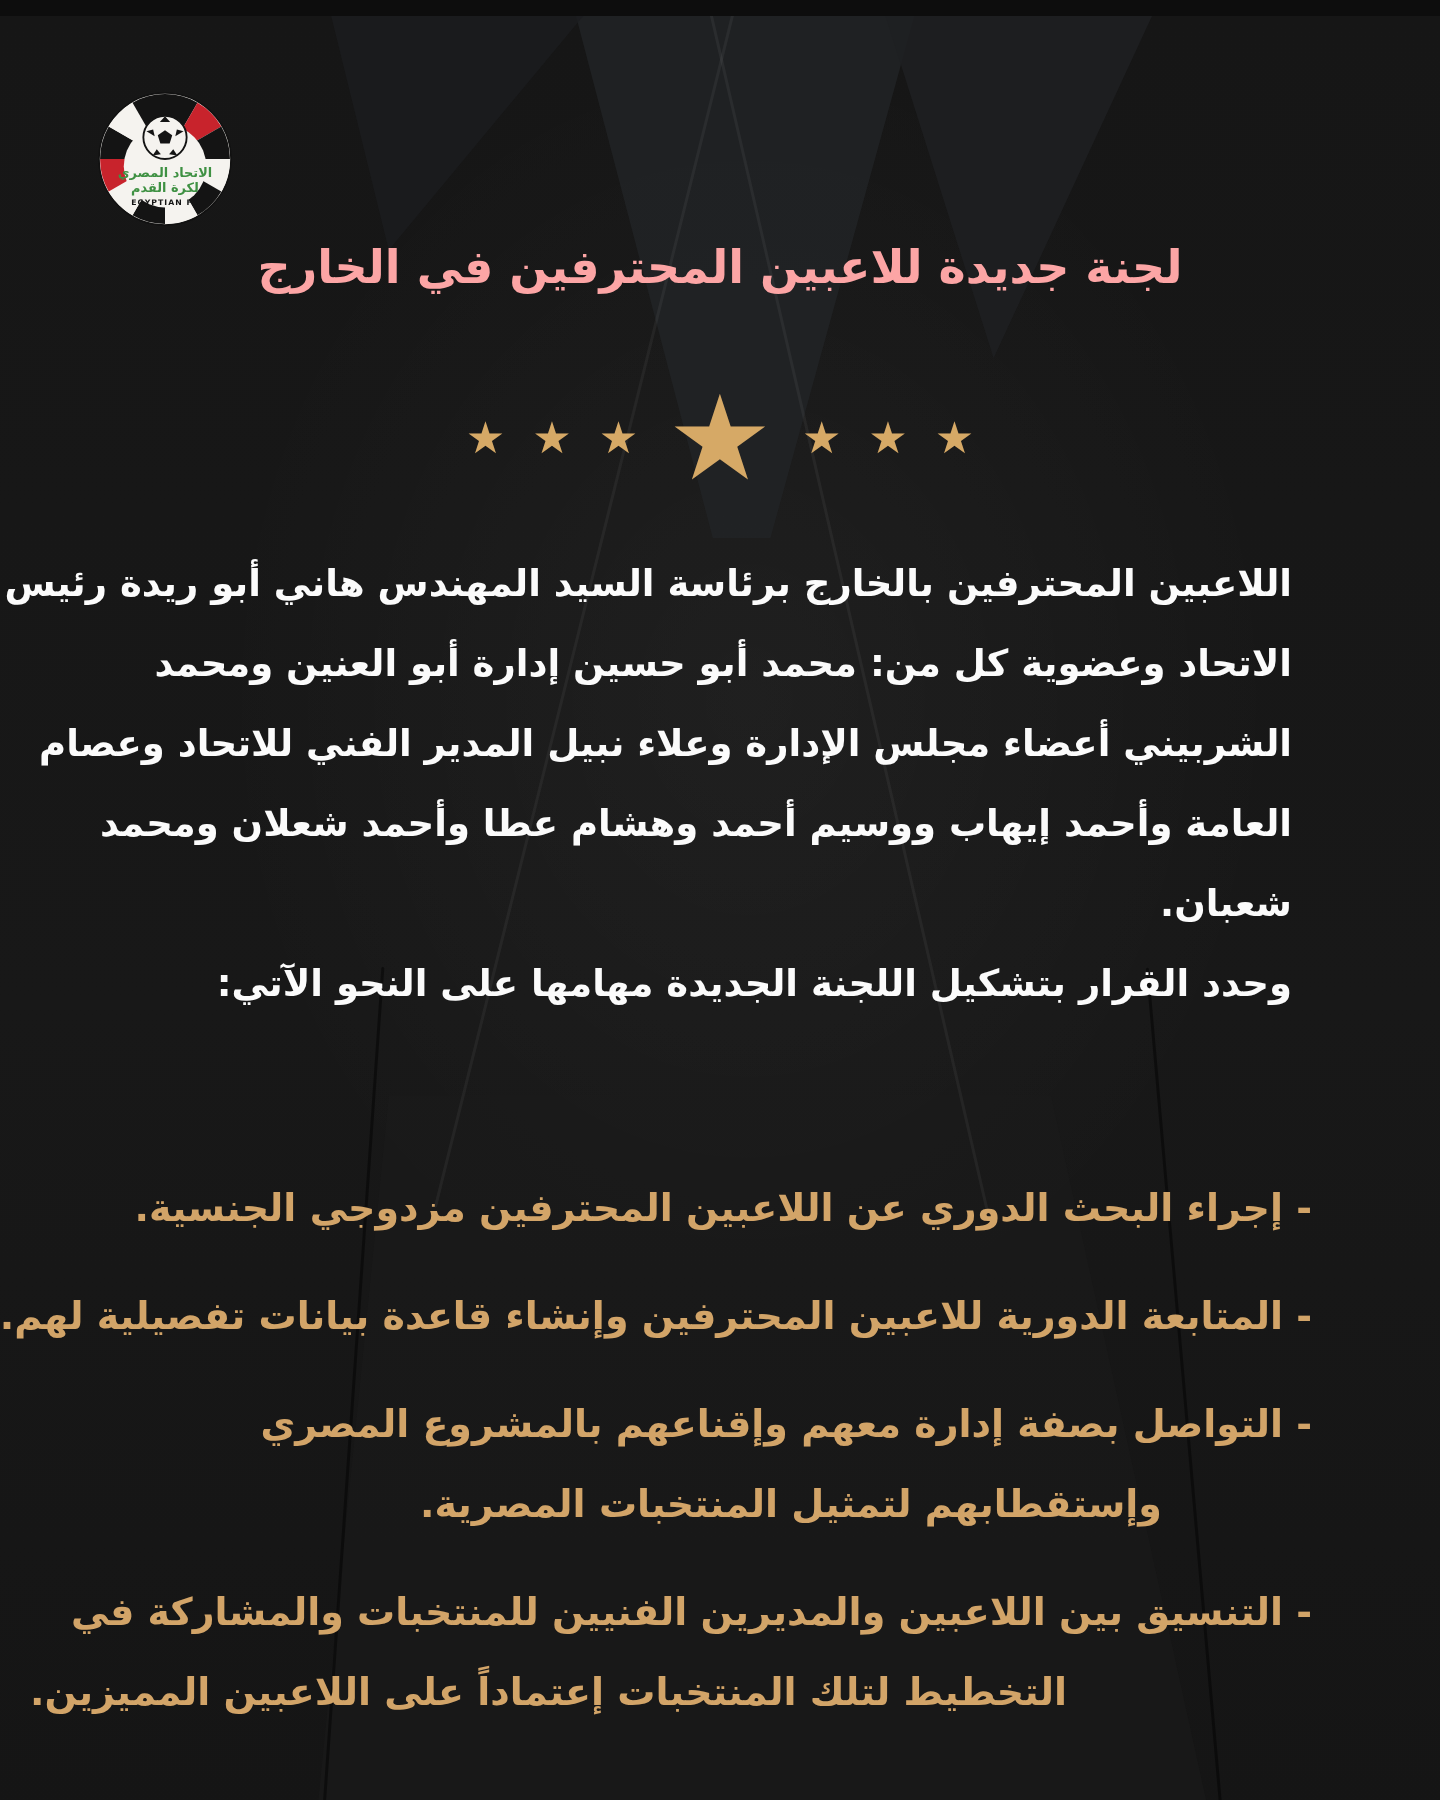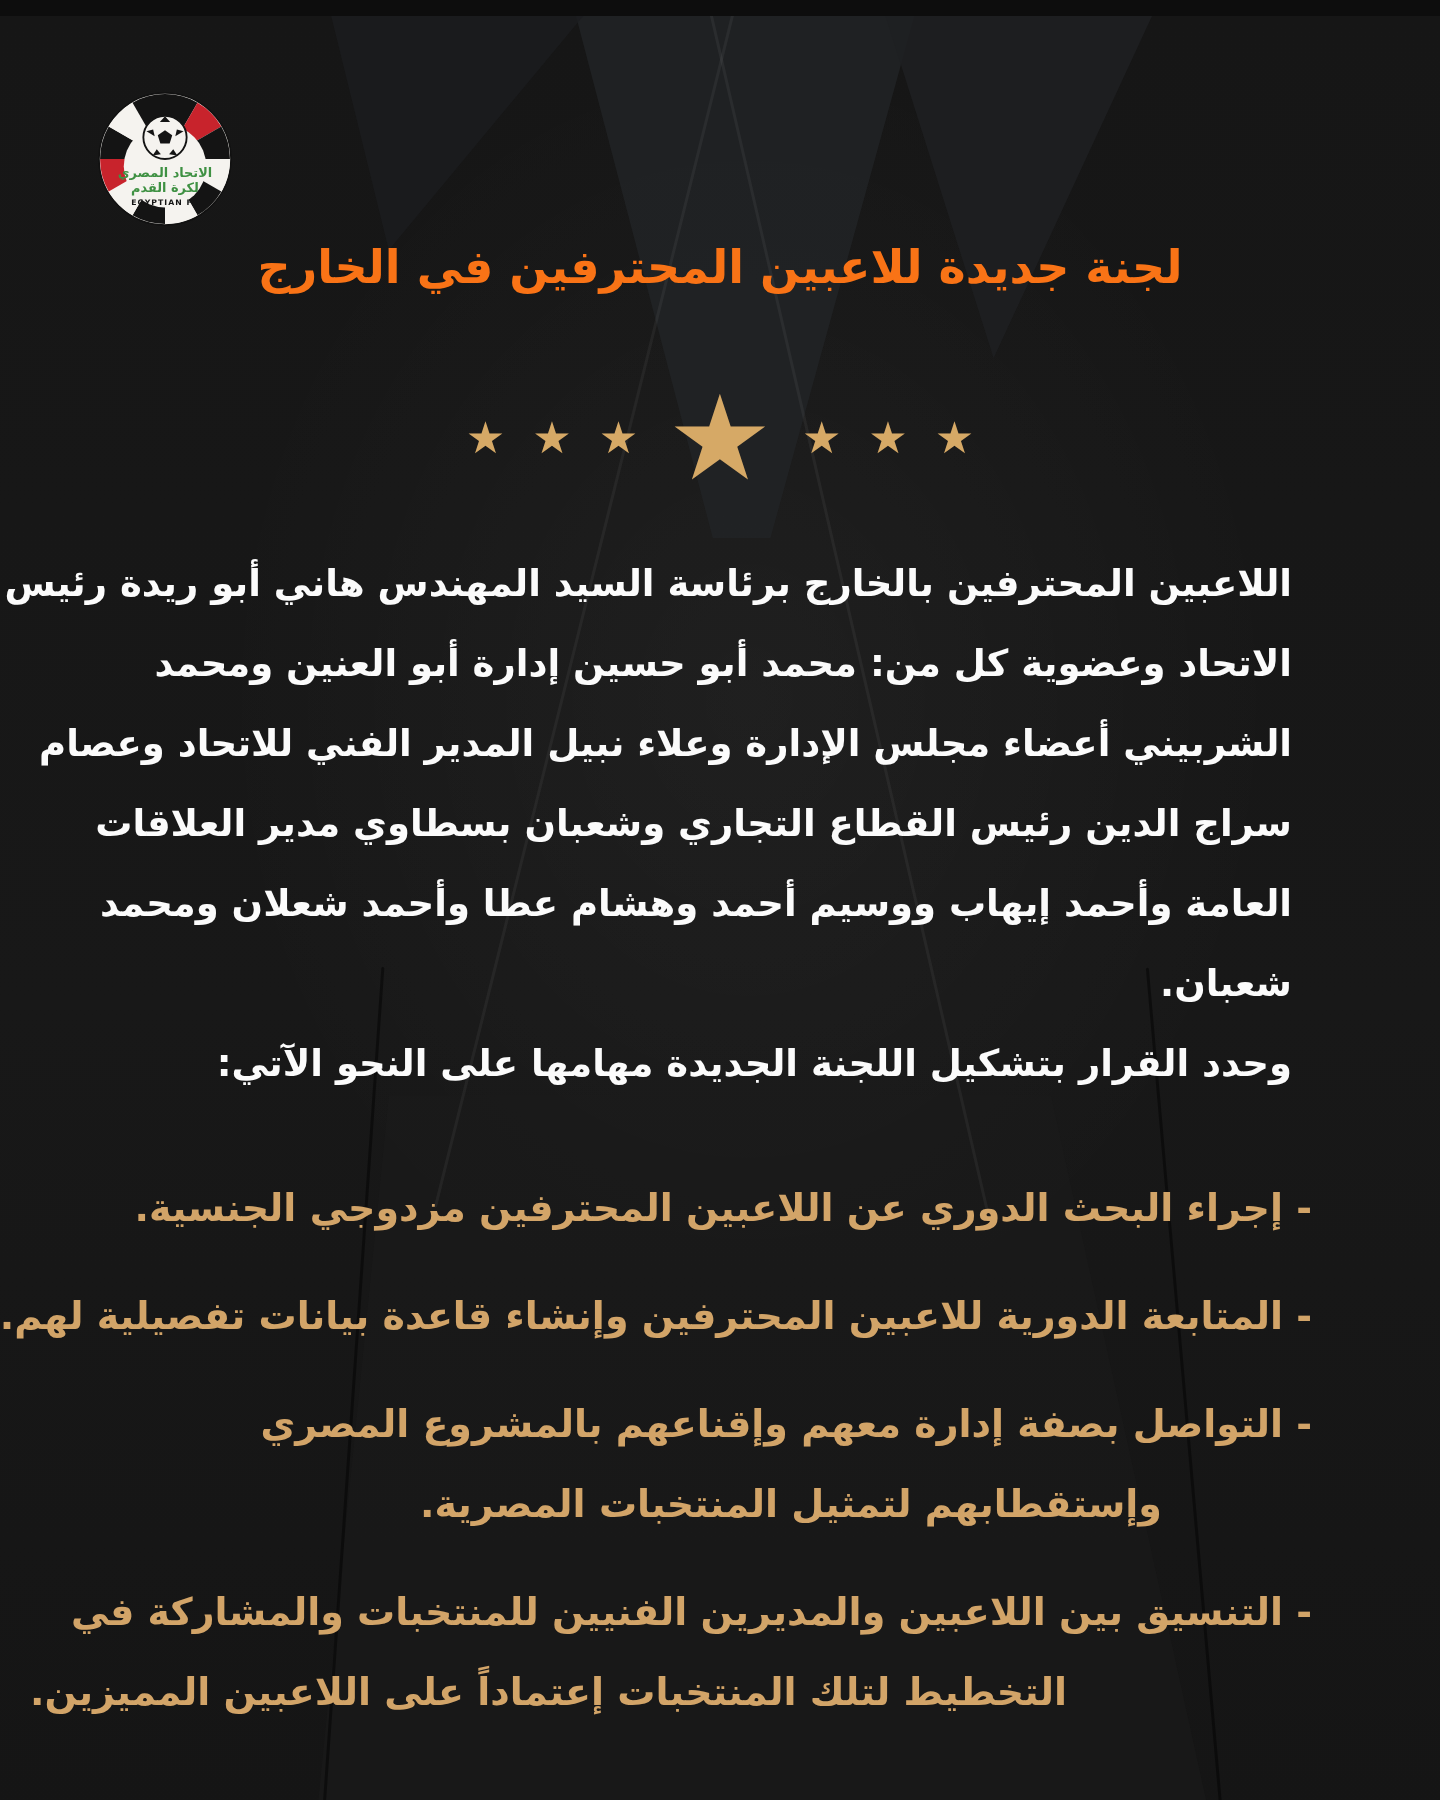--- a/index.html
+++ b/index.html
@@ -48,21 +48,21 @@
   .seam3{height:900px;left:350px;top:950px;transform:rotate(4deg);background:rgba(0,0,0,0.45);}
   .seam4{height:900px;left:1185px;top:950px;transform:rotate(-5deg);background:rgba(0,0,0,0.45);}
 
   
   .logo{position:absolute;left:98px;top:76px;width:134px;height:134px;}
 
   
   .title{
     position:absolute;left:0;right:0;top:224px;
     text-align:center;direction:rtl;
-    color:#f97316;font-size:46px;font-weight:bold;
+    color:#fca5a5;font-size:46px;font-weight:bold;
     letter-spacing:0;
   }
 
   
   .stars{
     position:absolute;left:0;right:0;top:352px;height:140px;
     display:flex;align-items:center;justify-content:center;gap:27px;
     color:#d6a966;line-height:1;
   }
   .star-sm{font-size:44px;}
@@ -146,21 +146,20 @@
     <span class="star-lg">★</span>
     <span class="star-sm">★</span>
     <span class="star-sm">★</span>
     <span class="star-sm">★</span>
   </div>
 
   <div class="body-text">
     <div class="body-line">اللاعبين المحترفين بالخارج برئاسة السيد المهندس هاني أبو ريدة رئيس</div>
     <div class="body-line">الاتحاد وعضوية كل من: محمد أبو حسين إدارة أبو العنين ومحمد</div>
     <div class="body-line">الشربيني أعضاء مجلس الإدارة  وعلاء نبيل المدير الفني للاتحاد وعصام</div>
-    <div class="body-line">سراج الدين رئيس القطاع التجاري وشعبان بسطاوي مدير العلاقات</div>
     <div class="body-line">العامة وأحمد إيهاب ووسيم أحمد وهشام عطا وأحمد شعلان ومحمد</div>
     <div class="body-line">شعبان.</div>
     <div class="body-line">وحدد القرار بتشكيل اللجنة الجديدة مهامها على النحو الآتي:</div>
   </div>
 
   <div class="tasks">
     <div class="task">
       <div class="task-line">-  إجراء البحث الدوري عن اللاعبين المحترفين مزدوجي الجنسية.</div>
     </div>
     <div class="task">

